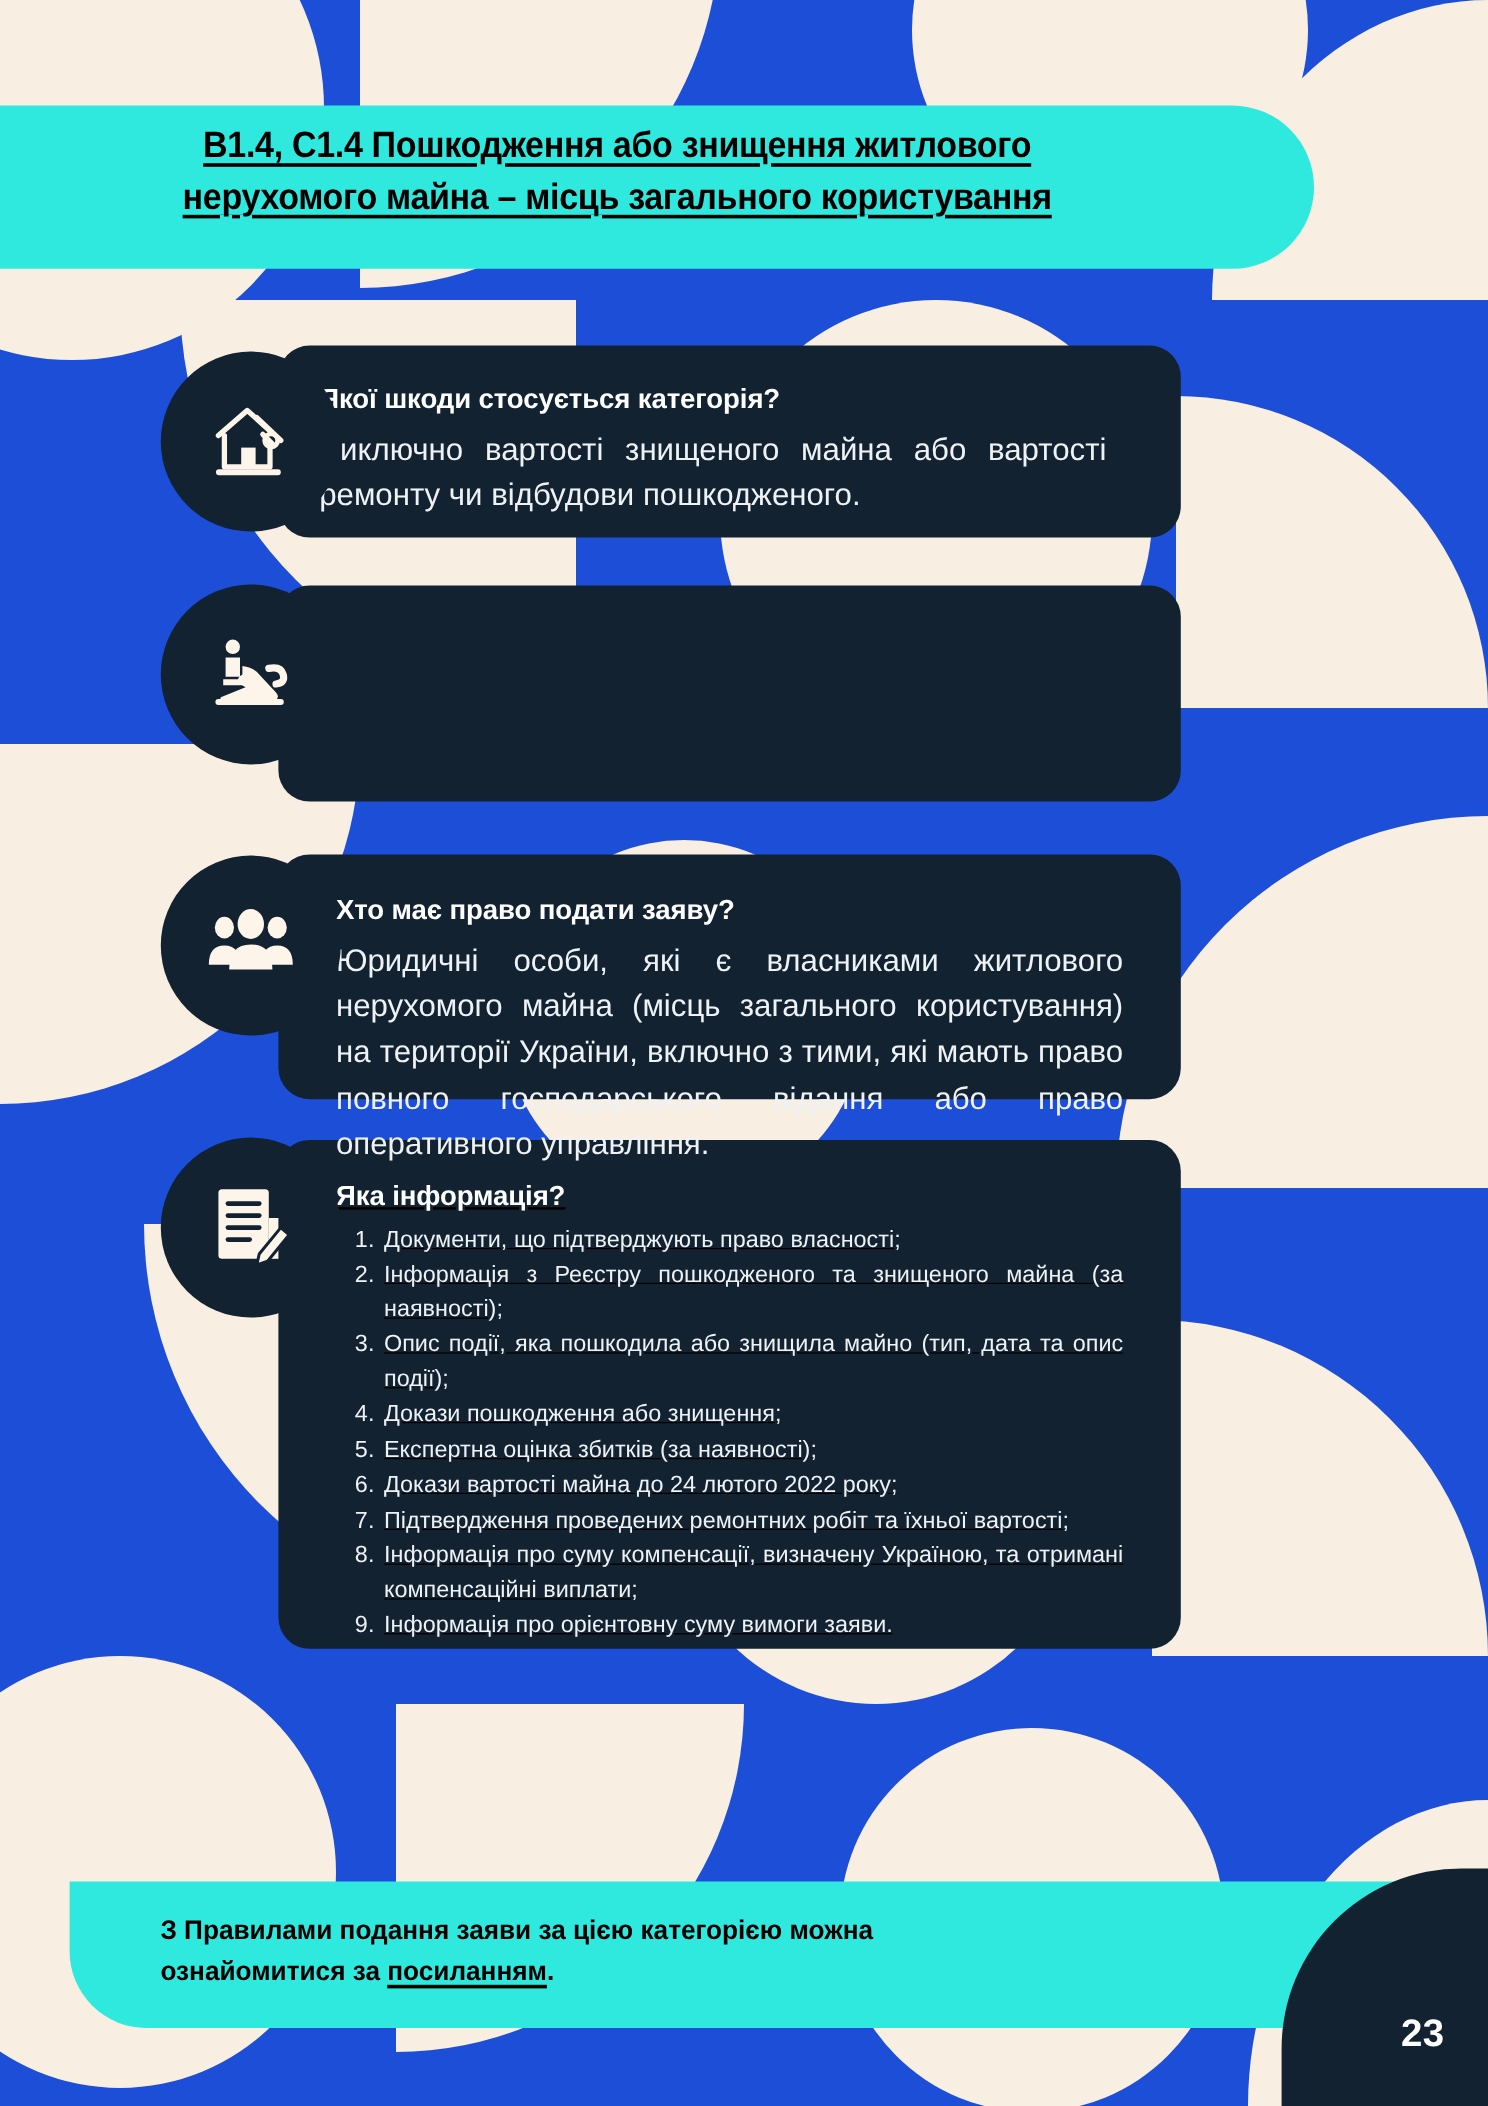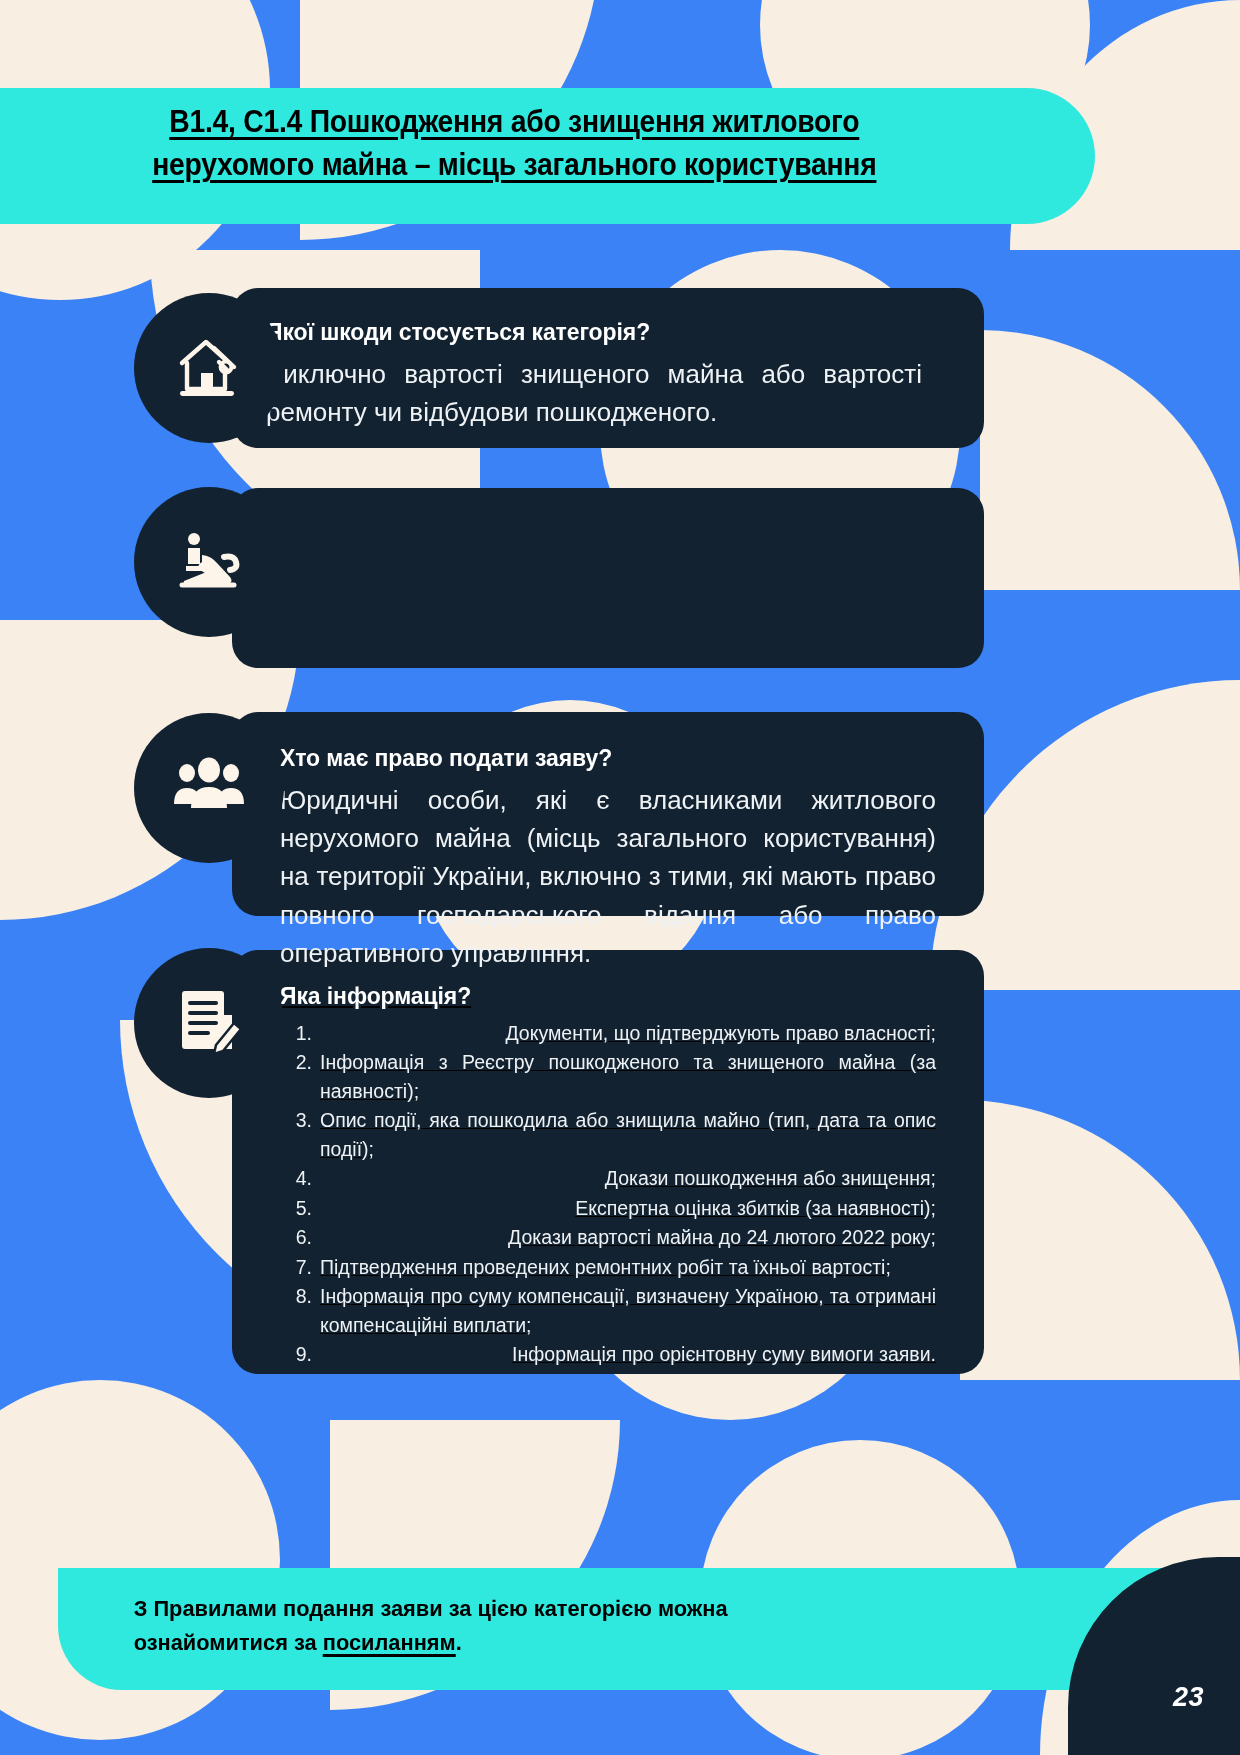--- a/index.html
+++ b/index.html
@@ -7,21 +7,21 @@
   html, body {
     width:1240px; height:1755px;
     background:#fdf4ea;
     font-family:"Liberation Sans", sans-serif;
     overflow:hidden;
   }
 
   #page {
     position:relative;
     width:1240px; height:1755px;
-    background:#3b82f6;
+    background:#1d4ed8;
     overflow:hidden;
   }
 
   
   .bg-layer { position:absolute; inset:0; overflow:hidden; pointer-events:none; }
   .blob { position:absolute; background:#f8eee2; }
   .b-circ { border-radius:50%; }
   .b-ql  { border-radius:100% 0 0 0; }
   .b-qr  { border-radius:0 100% 0 0; }
   .b-qbl { border-radius:0 0 0 100%; }
@@ -111,21 +111,21 @@
     text-align:justify;
     text-justify:inter-word;
   }
   ol.info-list li::before{
     content:counter(li) ".";
     position:absolute;
     left:0; top:0;
     width:32px;
     text-align:right;
   }
-  ol.info-list li.nojust{ text-align:right; }
+  ol.info-list li.nojust{ text-align:left; }
 
   
   .footer-banner{
     position:absolute;
     left:58px; top:1568px;
     width:1125px; height:122px;
     background:#2fe9de;
     border-radius:0 0 0 64px;
   }
   .footer-text{
@@ -155,24 +155,23 @@
     position:absolute;
     right:0; bottom:0;
     width:172px; height:198px;
     background:#122231;
     border-top-left-radius:150px;
   }
   .page-num{
     position:absolute;
     right:36px; bottom:42px;
     color:#ffffff;
-    font-size:27px;
+    font-size:32px;
     font-weight:bold;
     letter-spacing:0.5px;
-    font-style:italic;
   }
 </style>
 </head>
 <body>
 
 <div id="page">
 
   <div class="bg-layer">
     <div class="blob b-circ" style="left:-150px; top:-120px; width:420px; height:420px;"></div>
     <div class="blob b-qbr" style="left:300px; top:-60px; width:300px; height:300px;"></div>

